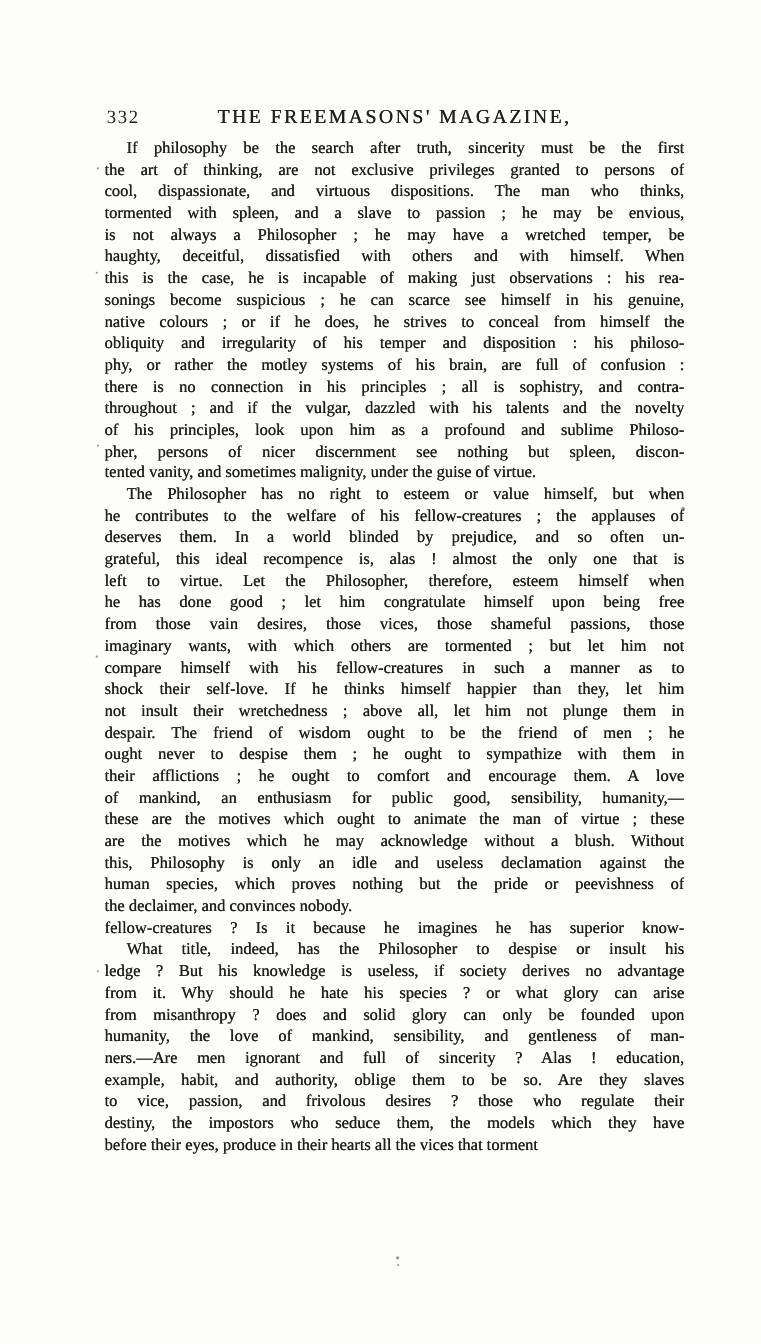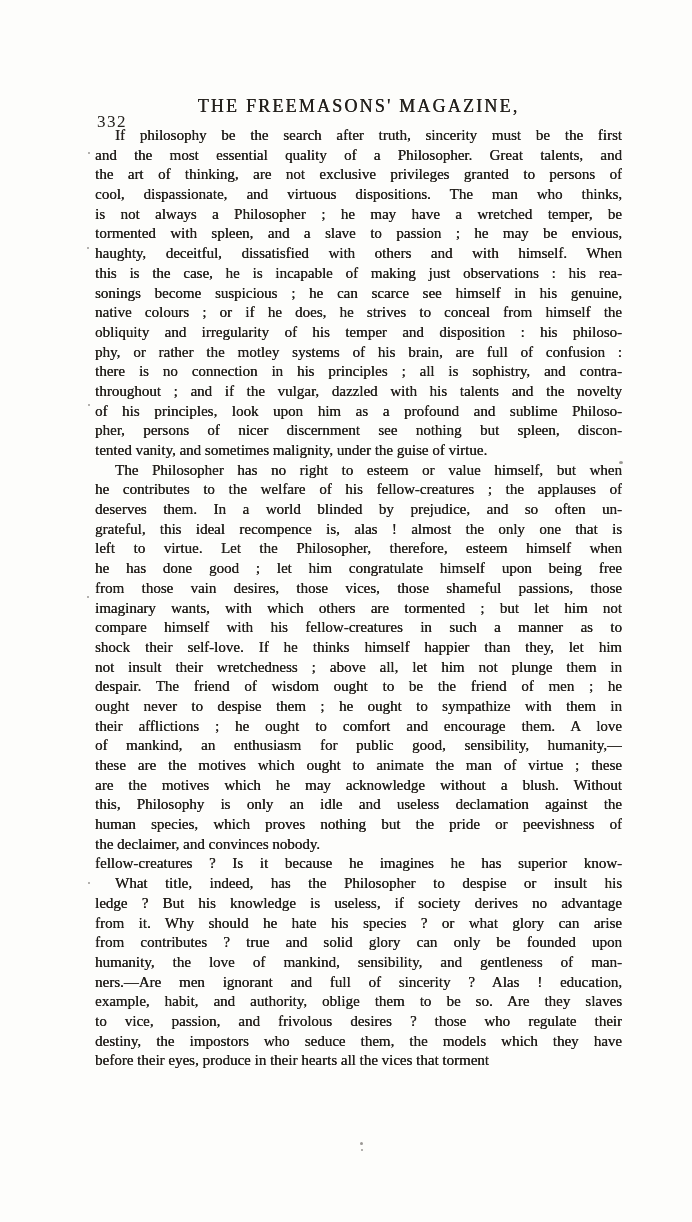--- a/index.html
+++ b/index.html
@@ -10,21 +10,21 @@
     background:#fdfdfb;
     font-family:"Liberation Serif","DejaVu Serif",serif;
     color:#24211d;
     overflow:hidden;
   }
   .header {
     position:absolute;
     top:96px; left:95px; width:527px; height:22px;
   }
   .page-number {
-    position:absolute; left:2px; top:16px;
+    position:absolute; left:2px; top:1px;
     font-size:17px; letter-spacing:1.5px;
   }
   .header-title {
     text-align:center;
     font-size:18px;
     letter-spacing:2.2px;
     text-shadow:0.3px 0 0 currentColor;
     white-space:nowrap;
   }
   .article-body {
@@ -56,25 +56,24 @@
 <div class="page">
 
   <div class="header">
     <div class="page-number">332</div>
     <div class="header-title">THE FREEMASONS' MAGAZINE,</div>
   </div>
 
   <div class="article-body">
       <div class="paragraph">
         <div class="line first">If philosophy be the search after truth, sincerity must be the first</div>
-        <div class="line">and the most essential quality of a Philosopher. Great talents, and</div>
         <div class="line">the art of thinking, are not exclusive privileges granted to persons of</div>
         <div class="line">cool, dispassionate, and virtuous dispositions. The man who thinks,</div>
+        <div class="line">tormented with spleen, and a slave to passion ; he may be envious,</div>
         <div class="line">is not always a Philosopher ; he may have a wretched temper, be</div>
-        <div class="line">tormented with spleen, and a slave to passion ; he may be envious,</div>
         <div class="line">haughty, deceitful, dissatisfied with others and with himself. When</div>
         <div class="line">this is the case, he is incapable of making just observations : his rea-</div>
         <div class="line">sonings become suspicious ; he can scarce see himself in his genuine,</div>
         <div class="line">native colours ; or if he does, he strives to conceal from himself the</div>
         <div class="line">obliquity and irregularity of his temper and disposition : his philoso-</div>
         <div class="line">phy, or rather the motley systems of his brain, are full of confusion :</div>
         <div class="line">there is no connection in his principles ; all is sophistry, and contra-</div>
         <div class="line">throughout ; and if the vulgar, dazzled with his talents and the novelty</div>
         <div class="line">of his principles, look upon him as a profound and sublime Philoso-</div>
         <div class="line">pher, persons of nicer discernment see nothing but spleen, discon-</div>
@@ -100,21 +99,21 @@
         <div class="line">are the motives which he may acknowledge without a blush. Without</div>
         <div class="line">this, Philosophy is only an idle and useless declamation against the</div>
         <div class="line">human species, which proves nothing but the pride or peevishness of</div>
         <div class="line last">the declaimer, and convinces nobody.</div>
       </div>
       <div class="paragraph">
         <div class="line">fellow-creatures ? Is it because he imagines he has superior know-</div>
         <div class="line first">What title, indeed, has the Philosopher to despise or insult his</div>
         <div class="line">ledge ? But his knowledge is useless, if society derives no advantage</div>
         <div class="line">from it. Why should he hate his species ? or what glory can arise</div>
-        <div class="line">from contributes ? true and solid glory can only be founded upon</div>
+        <div class="line">from misanthropy ? does and solid glory can only be founded upon</div>
         <div class="line">humanity, the love of mankind, sensibility, and gentleness of man-</div>
         <div class="line">ners.—Are men ignorant and full of sincerity ? Alas ! education,</div>
         <div class="line">example, habit, and authority, oblige them to be so. Are they slaves</div>
         <div class="line">to vice, passion, and frivolous desires ? those who regulate their</div>
         <div class="line">destiny, the impostors who seduce them, the models which they have</div>
         <div class="line last">before their eyes, produce in their hearts all the vices that torment</div>
       </div>
     </div>
 
   <div class="scan-speck" style="left:619px; top:461px; width:4px; height:3px;"></div>

